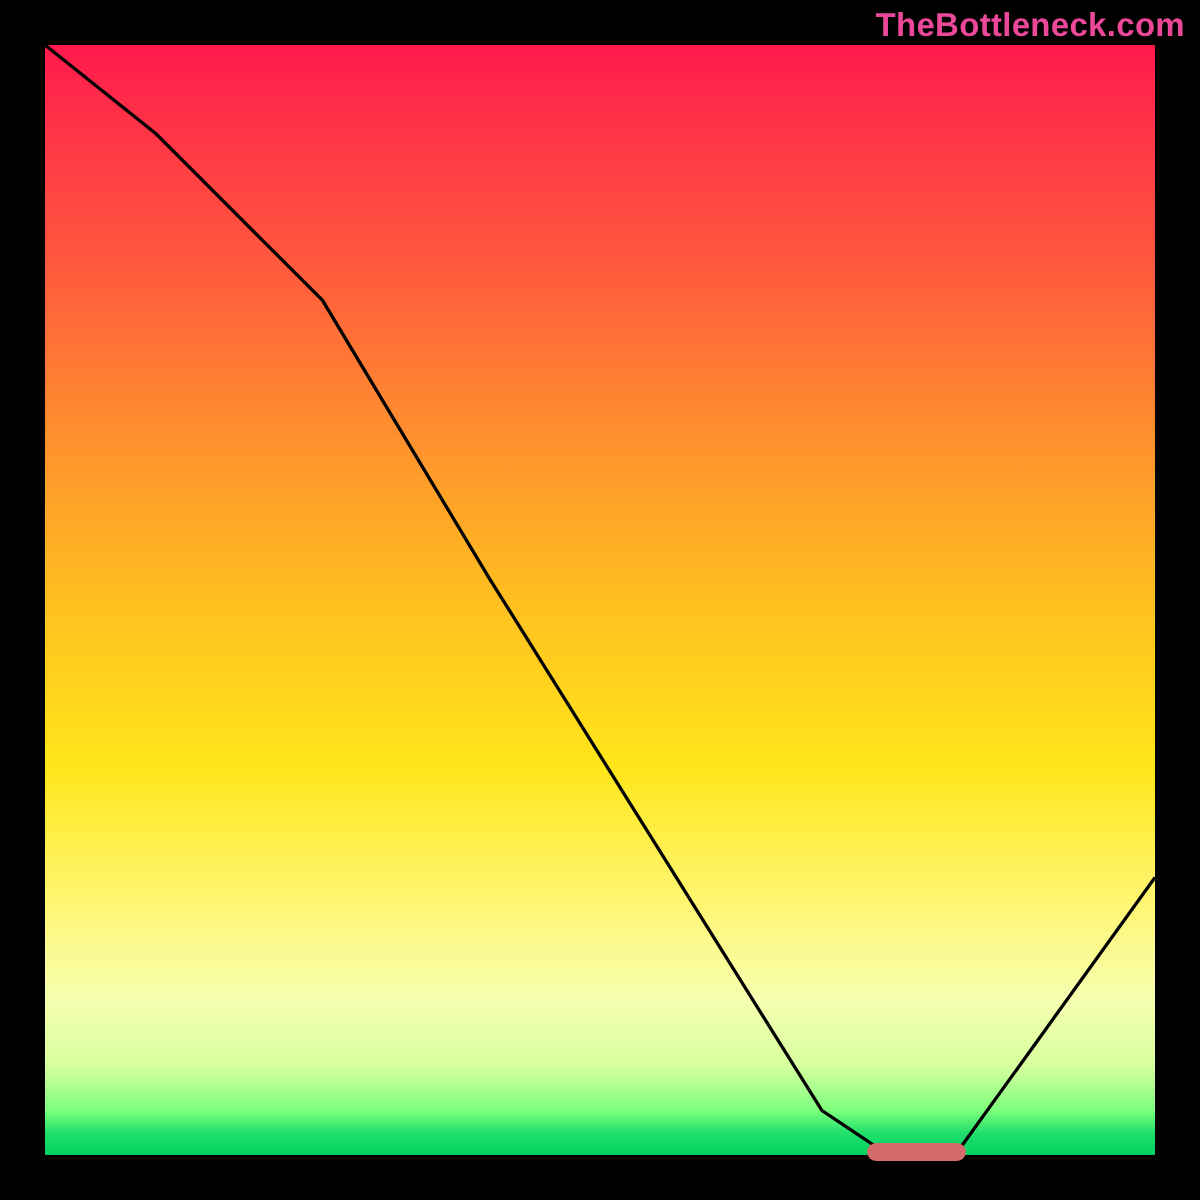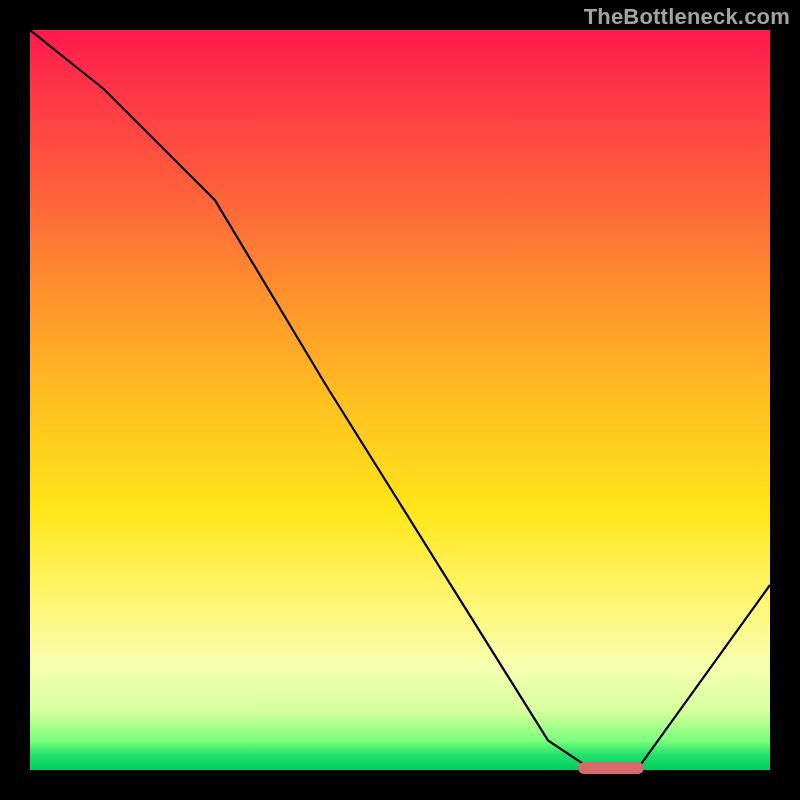--- a/index.html
+++ b/index.html
@@ -13,21 +13,21 @@
   }
   .canvas {
     position: relative;
     width: 800px;
     height: 800px;
   }
   .watermark {
     position: absolute;
     top: 4px;
     right: 10px;
-    color: #a3a3a3;
+    color: #ec4899;
     font-size: 22px;
     font-weight: bold;
     letter-spacing: 0.2px;
     z-index: 5;
   }
   .plot {
     position: absolute;
     left: 30px;
     top: 30px;
     width: 740px;

